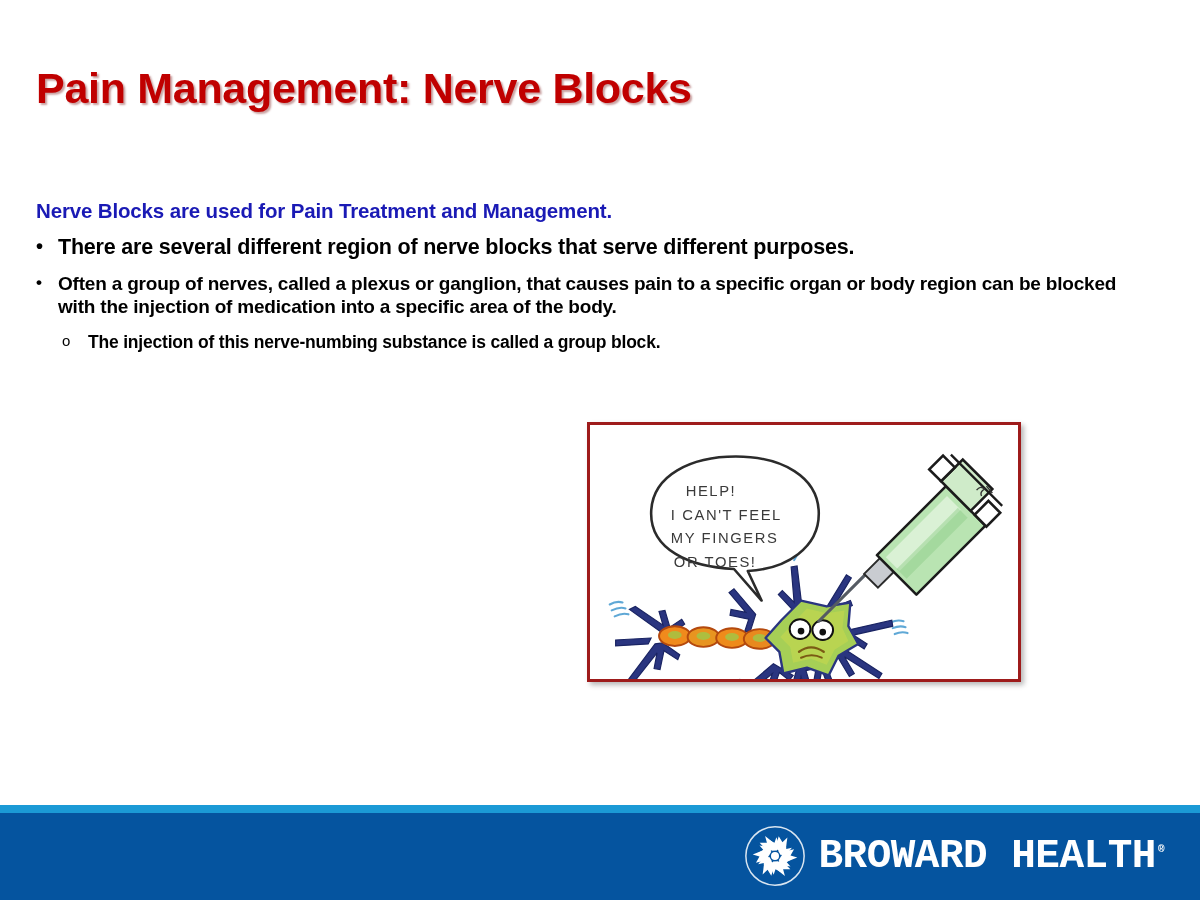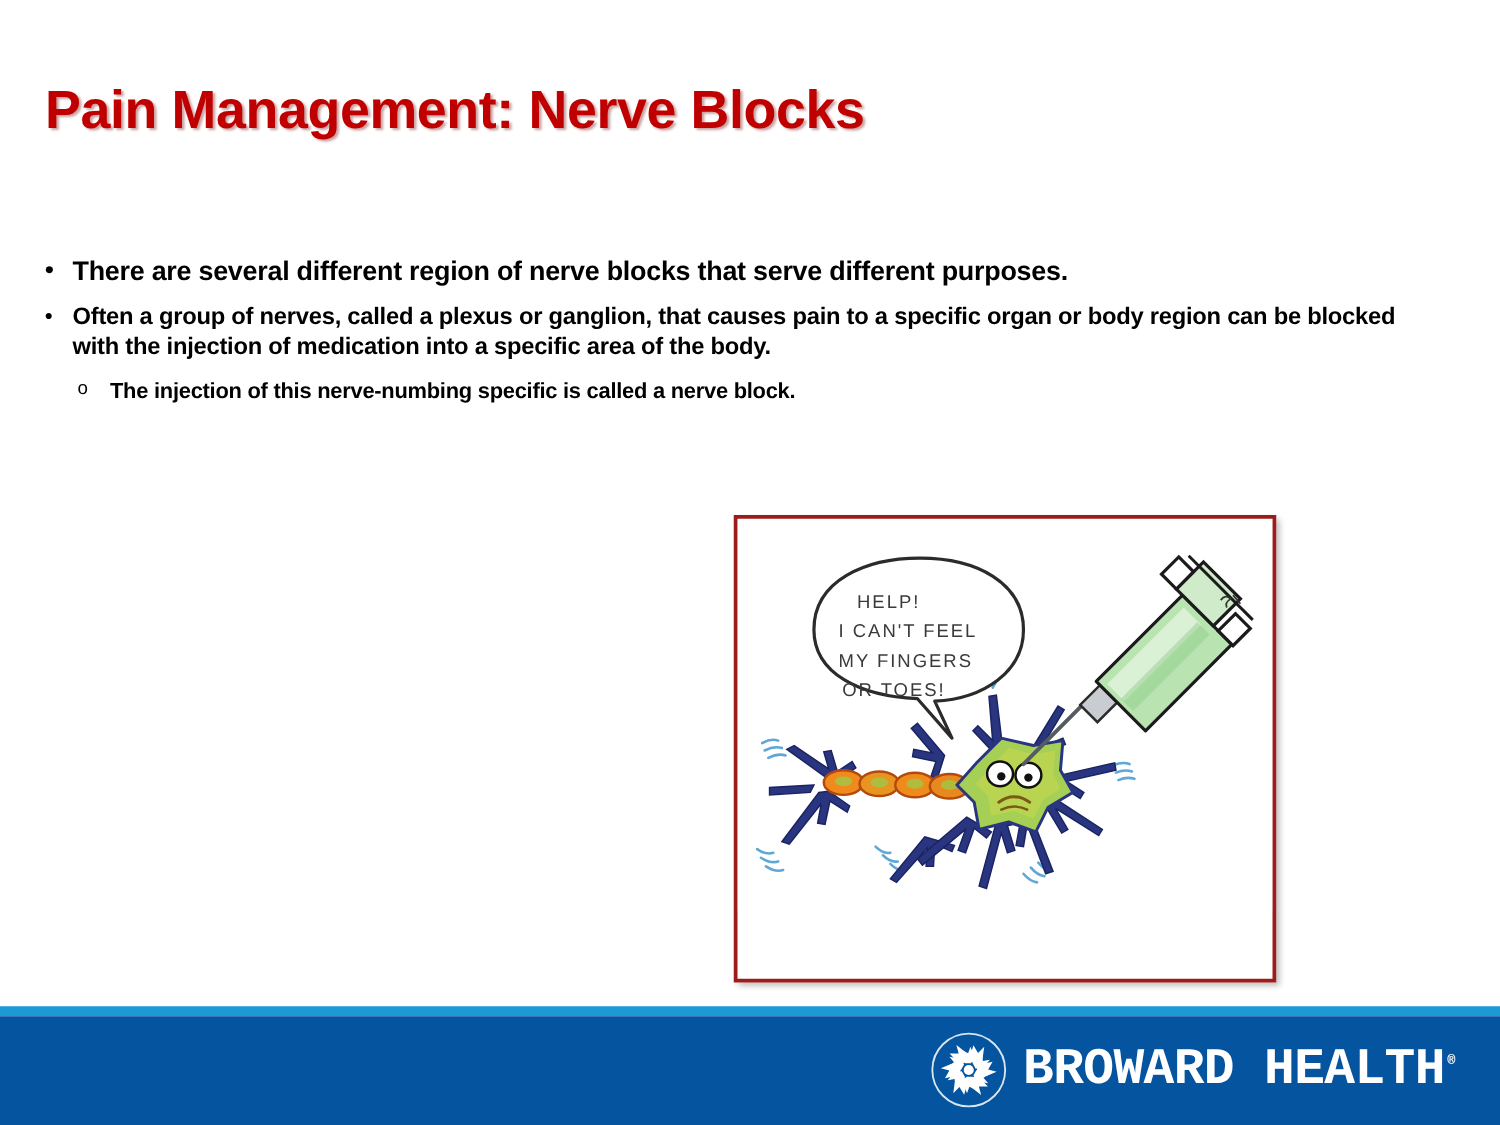--- a/index.html
+++ b/index.html
@@ -93,23 +93,23 @@
     font-size: 17.5px;
     margin-top: 13px;
     padding-left: 26px;
   }
   .lvl3 .marker { width: 26px; font-size: 15px; font-weight: normal; }
 
   
   .picture-frame {
     position: absolute;
     left: 587px;
-    top: 412px;
+    top: 422px;
     width: 434px;
-    height: 374px;
+    height: 260px;
     box-sizing: border-box;
     border: 3px solid #9E1B1B;
     background: #ffffff;
     box-shadow: 3px 3px 5px rgba(0,0,0,0.28);
     overflow: hidden;
   }
   .picture-frame .cartoon {
     position: absolute;
     inset: 0;
     display: block;
@@ -166,34 +166,35 @@
 </style>
 </head>
 <body>
 
 <div class="slide">
 
   <div class="slide-title">Pain Management: Nerve Blocks</div>
 
   <div class="body-block">
 
+    <p class="lead-line">Nerve Blocks are used for Pain Treatment and Management.</p>
 
     <div class="bullet lvl1">
       <span class="marker">•</span>
       <span class="btext">There are several different region of nerve blocks that serve different purposes.</span>
     </div>
 
     <div class="bullet lvl2">
       <span class="marker">•</span>
       <span class="btext">Often a group of nerves, called a plexus or ganglion, that causes pain to a specific organ or body region can be blocked with the injection of medication into a specific area of the body.</span>
     </div>
 
     <div class="bullet lvl3">
       <span class="marker">o</span>
-      <span class="btext">The injection of this nerve-numbing specific is called a nerve block.</span>
+      <span class="btext">The injection of this nerve-numbing substance is called a group block.</span>
     </div>
 
   </div>
 
   <div class="picture-frame">
     <svg class="cartoon" viewBox="0 0 434 318" preserveAspectRatio="none">
       <rect x="0" y="0" width="434" height="318" fill="#ffffff"></rect>
 
       <g stroke="#5FA8D6" stroke-width="2.1" fill="none" stroke-linecap="round">
         <path d="M20,182 q7,-4 13,-2"></path>

